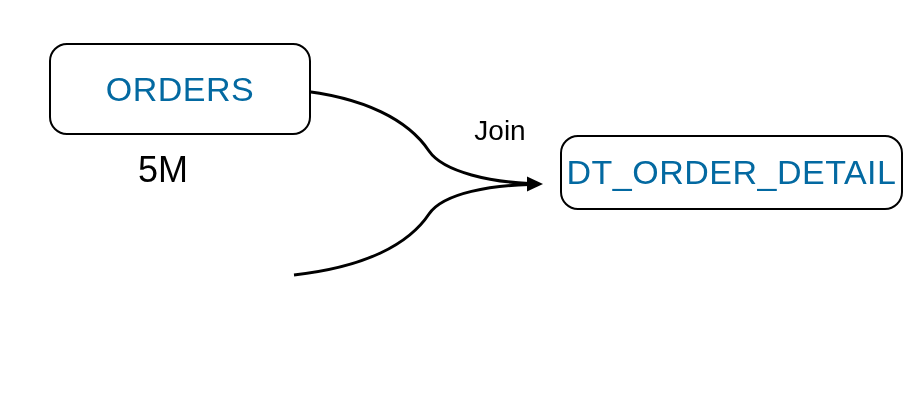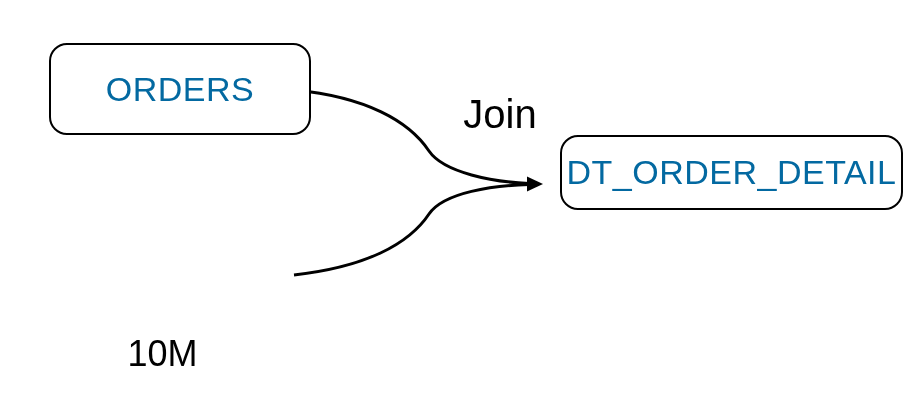--- a/index.html
+++ b/index.html
@@ -53,45 +53,45 @@
     position: absolute;
     text-align: center;
     font-size: 36px;
     color: #000000;
   }
   .count-orders      { left: 32px; top: 149px; width: 262px; }
   .count-order-items { left: 31px; top: 333px; width: 263px; }
   .edge-label {
     position: absolute;
     left: 455px;
-    top: 92px;
+    top: 115px;
     width: 90px;
     text-align: center;
-    font-size: 40px;
+    font-size: 28px;
     color: #000000;
   }
 </style>
 </head>
 <body>
 
 <div class="canvas">
 
   <svg class="edges-svg" viewBox="0 0 918 410" xmlns="http://www.w3.org/2000/svg">
     <path class="edge" d="M 295 90 C 366 97 409 121 429 151 C 444 173 494 182 529 183.5"></path>
     <path class="edge" d="M 294 275 C 366 267 409 244 429 214 C 444 192 494 185.5 529 184.5"></path>
     <polygon class="arrowhead" points="543,184 527,176.5 527,191.5"></polygon>
   </svg>
 
   <div class="node node-orders">
     <span>ORDERS</span>
   </div>
 
+  <div class="row-count count-orders">5M</div>
 
 
-  <div class="row-count count-order-items">10M</div>
 
   <div class="edge-label">Join</div>
 
   <div class="node node-dt-detail">
     <span>DT_ORDER_DETAIL</span>
   </div>
 
 </div>
 
 </body></html>

